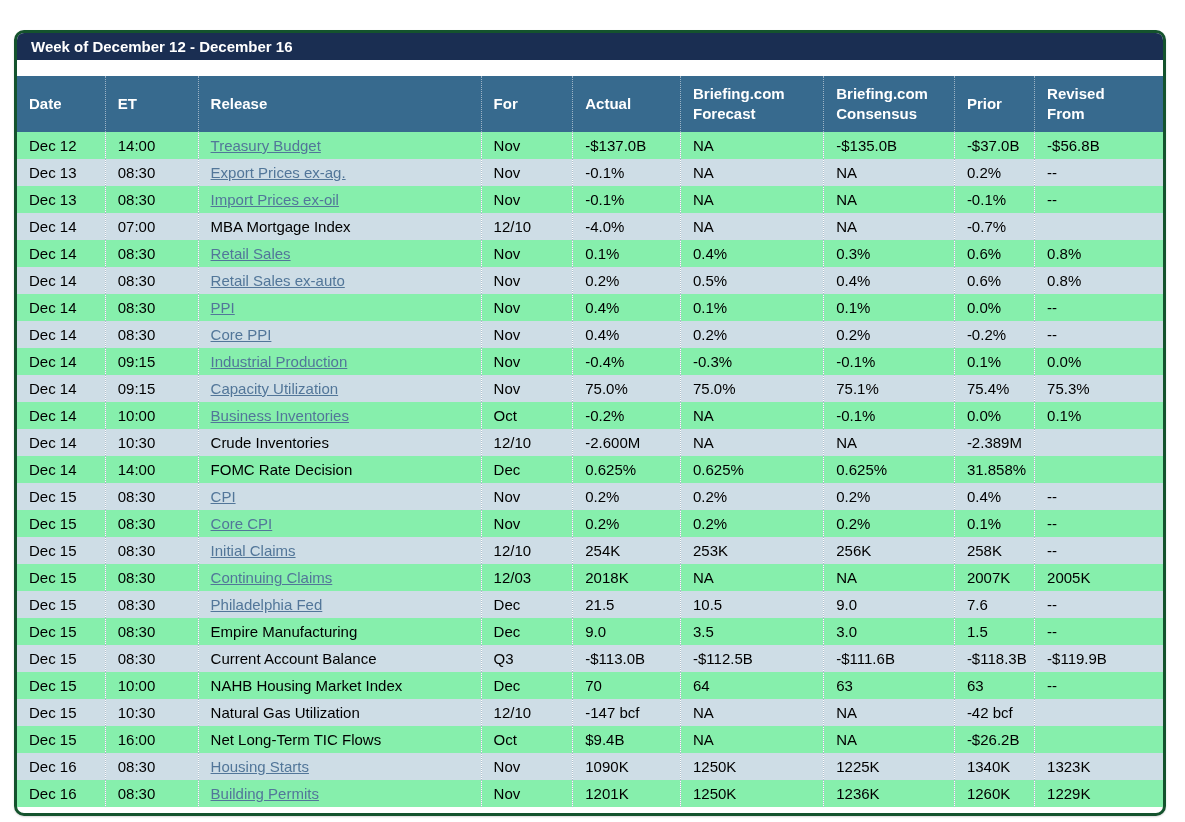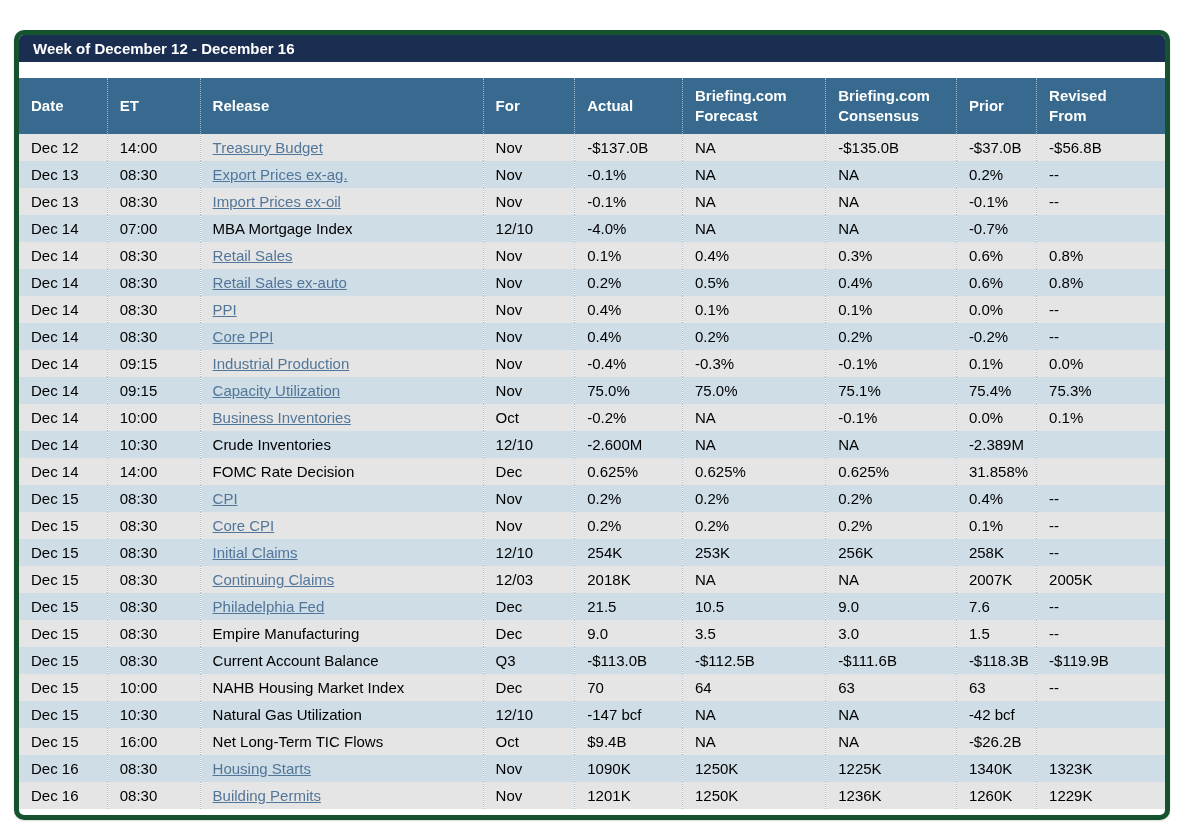--- a/index.html
+++ b/index.html
@@ -1,40 +1,40 @@
 <!DOCTYPE html>
 <html><head>
 <meta charset="utf-8">
 <style>
   html,body{margin:0;padding:0;background:#ffffff;font-family:"Liberation Sans",sans-serif;}
   .page{position:relative;width:1185px;height:822px;background:#ffffff;}
   .calendar{
     position:absolute;left:14px;top:30px;width:1146px;
-    border:5px solid #14532d;border-radius:10px;overflow:hidden;
+    border:3px solid #14532d;border-radius:10px;overflow:hidden;
     background:#ffffff;padding-bottom:6px;
     box-shadow:0 1px 2px rgba(0,0,0,0.15);
   }
   .titlebar{
     background:#1a2e52;color:#ffffff;font-weight:bold;font-size:15px;
     line-height:27px;height:27px;padding-left:14px;
   }
   table{width:100%;border-collapse:collapse;table-layout:fixed;margin-top:16px;}
   thead th{
     background:#376a8e;color:#ffffff;font-weight:bold;font-size:15px;
     text-align:left;vertical-align:middle;height:44px;
     padding:6px 4px 6px 12px;white-space:pre-line;line-height:1.35;
   }
   thead th + th{border-left:1px dotted #9db3c6;}
   tbody td{
     font-size:15px;color:#000000;height:27px;line-height:27px;
     padding:0 4px 0 12px;white-space:nowrap;overflow:hidden;
     vertical-align:middle;
   }
   tbody td + td{border-left:1px dotted #aebecb;}
-  tbody tr{background:#e5e5e5;}
+  tbody tr{background:#86efac;}
   tbody tr:nth-child(even){background:#cedde6;}
   tbody a{color:#527699;cursor:pointer;}
 </style>
 </head>
 <body>
 
 <div class="page">
   <div class="calendar">
     <div class="titlebar">Week of December 12 - December 16</div>
     <table>

